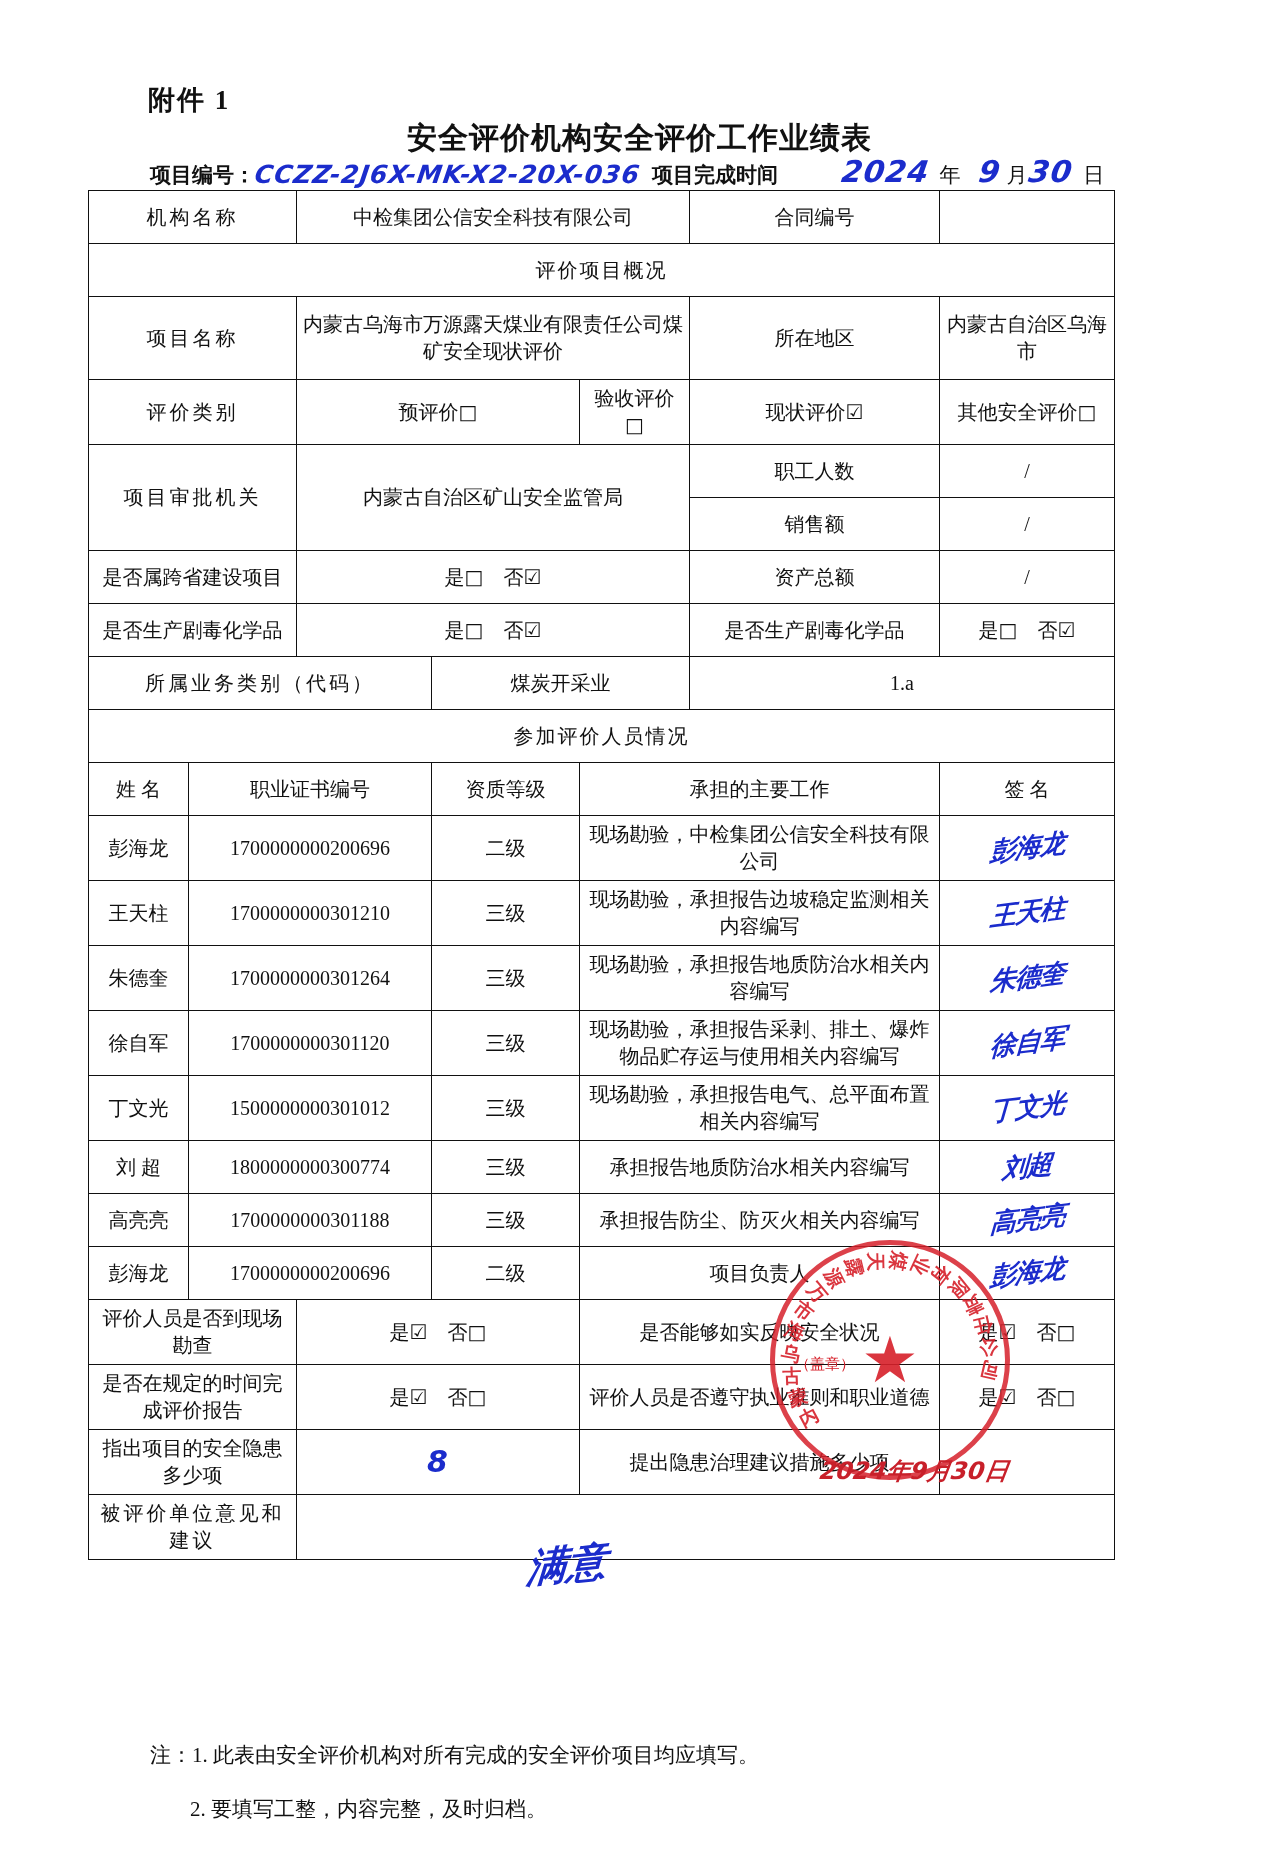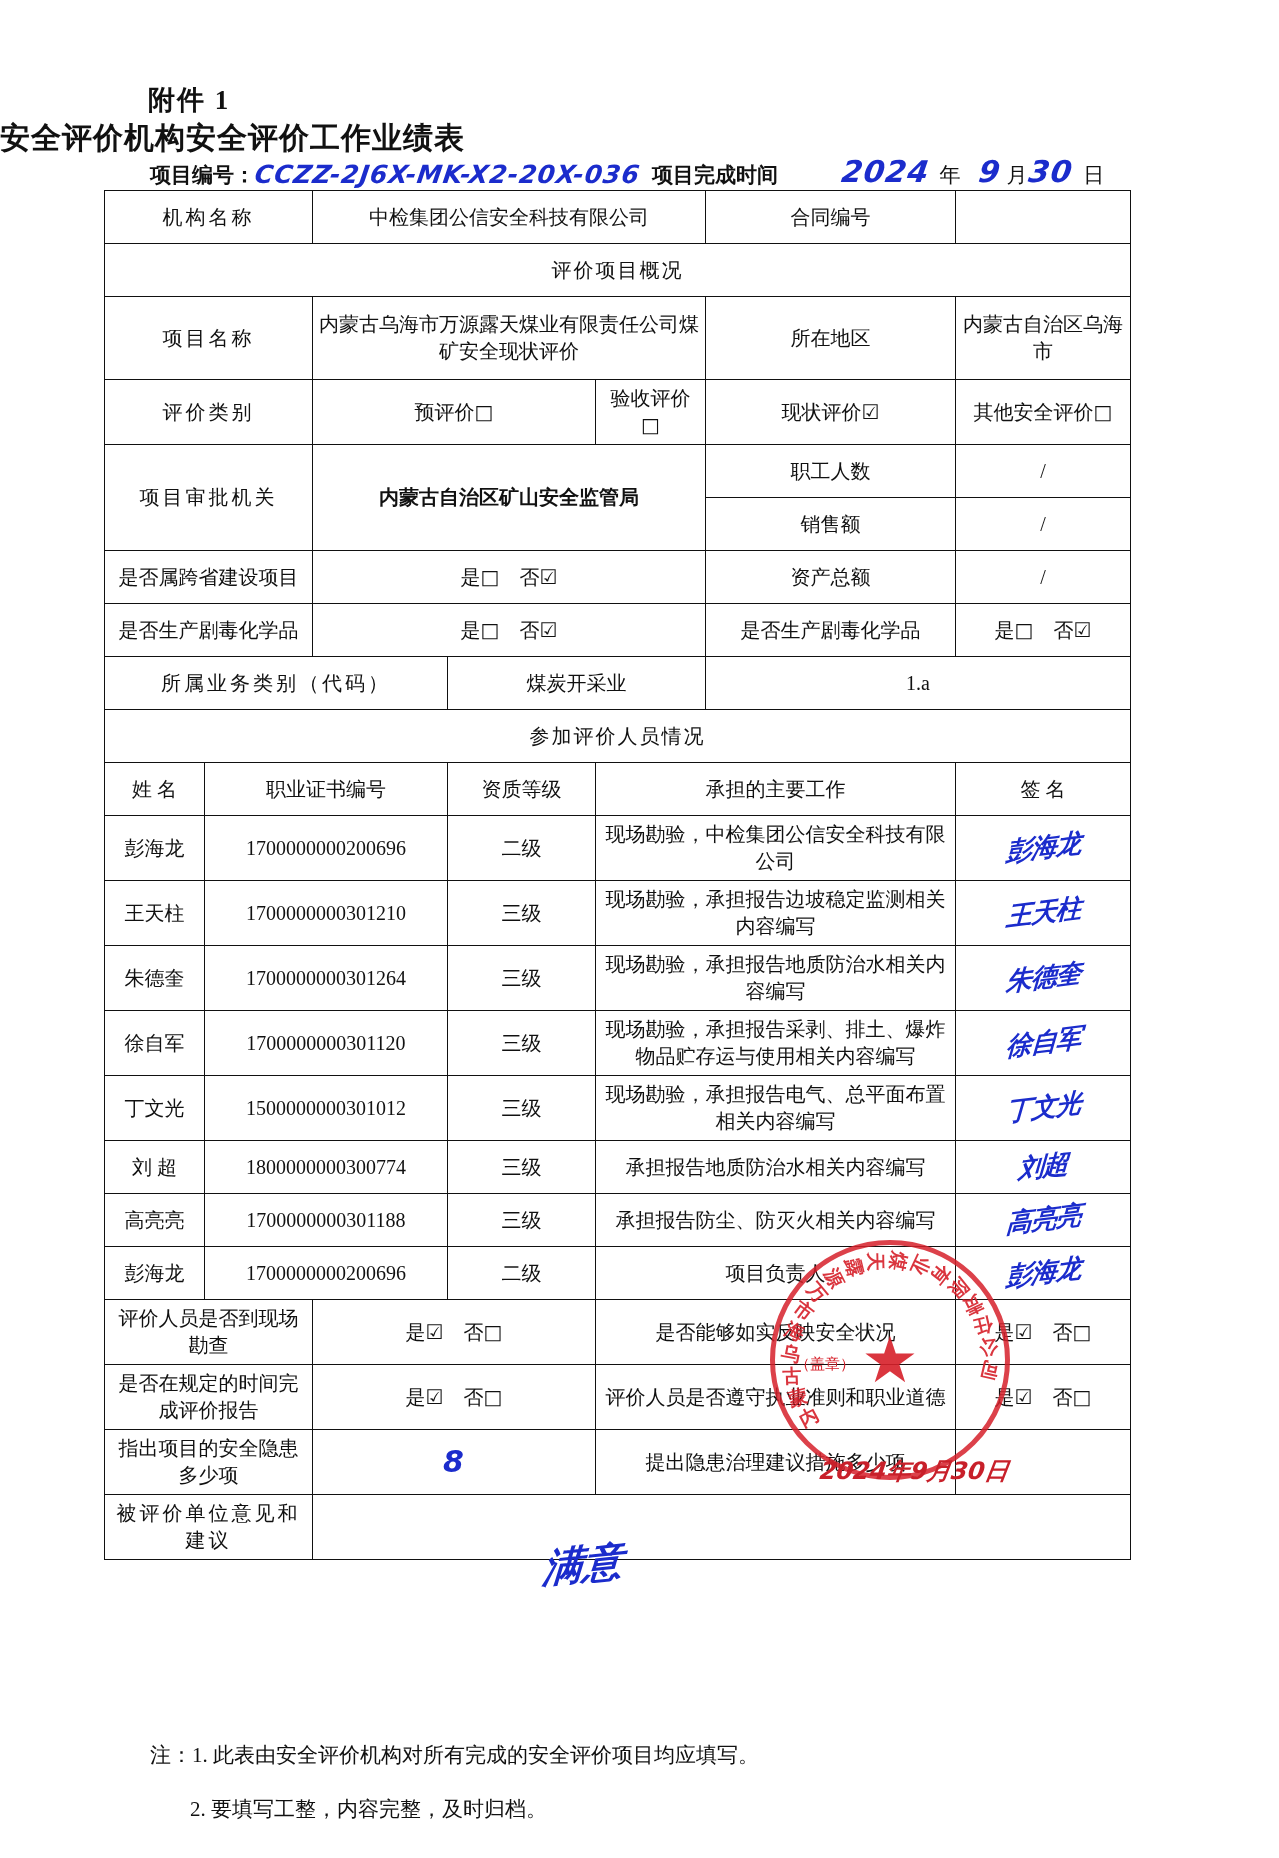--- a/index.html
+++ b/index.html
@@ -27,20 +27,21 @@
     top: 82px;
     font-size: 27px;
     font-weight: bold;
     letter-spacing: 2px;
   }
   .doc-title {
     position: absolute;
     left: 0;
     top: 118px;
     width: 1279px;
+    text-align: center;
     font-size: 30px;
     font-weight: bold;
     letter-spacing: 1px;
   }
   .subline {
     position: absolute;
     left: 150px;
     top: 155px;
     width: 980px;
     font-size: 21px;
@@ -52,21 +53,21 @@
   .hand {
     font-family: "DejaVu Sans", sans-serif;
     color: #1b2ccc;
     font-style: italic;
     font-weight: bold;
     transform: skewX(-8deg);
     letter-spacing: 1px;
   }
   table.main {
     position: absolute;
-    left: 104px;
+    left: 88px;
     top: 190px;
     width: 1026px;
     border-collapse: collapse;
     table-layout: fixed;
   }
   table.main td {
     border: 1.6px solid #111;
     font-size: 20px;
     text-align: center;
     vertical-align: middle;
@@ -232,21 +233,21 @@
     <tr>
       <td colspan="2" class="nm">评价类别</td>
       <td colspan="2" class="chk">预评价□</td>
       <td class="chk">验收评价□</td>
       <td colspan="2" class="chk">现状评价☑</td>
       <td class="chk">其他安全评价□</td>
     </tr>
 
     <tr>
       <td colspan="2" rowspan="2" class="nm">项目审批机关</td>
-      <td colspan="3" rowspan="2" class="lefty" style="height:90px;font-weight:bold;">内蒙古自治区矿山安全监管局</td>
+      <td colspan="3" rowspan="2" class="lefty" style="height:90px;">内蒙古自治区矿山安全监管局</td>
       <td colspan="2">职工人数</td>
       <td>/</td>
     </tr>
     <tr>
       <td colspan="2">销售额</td>
       <td>/</td>
     </tr>
 
     <tr>
       <td colspan="2">是否属跨省建设项目</td>

